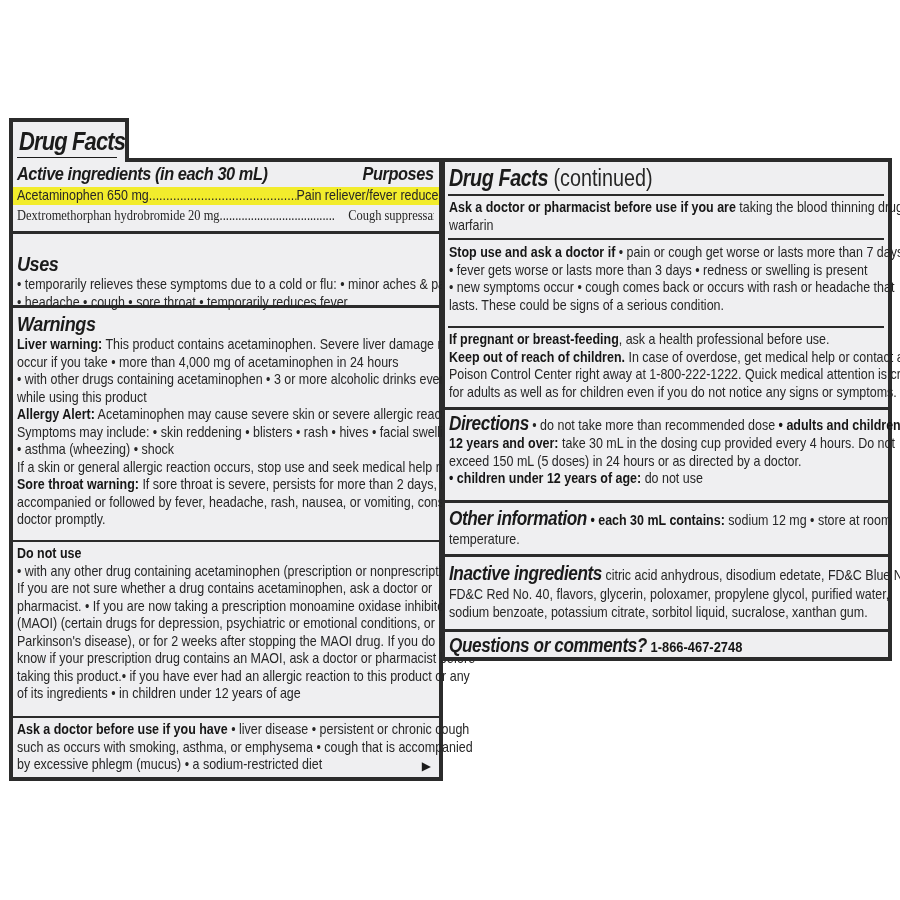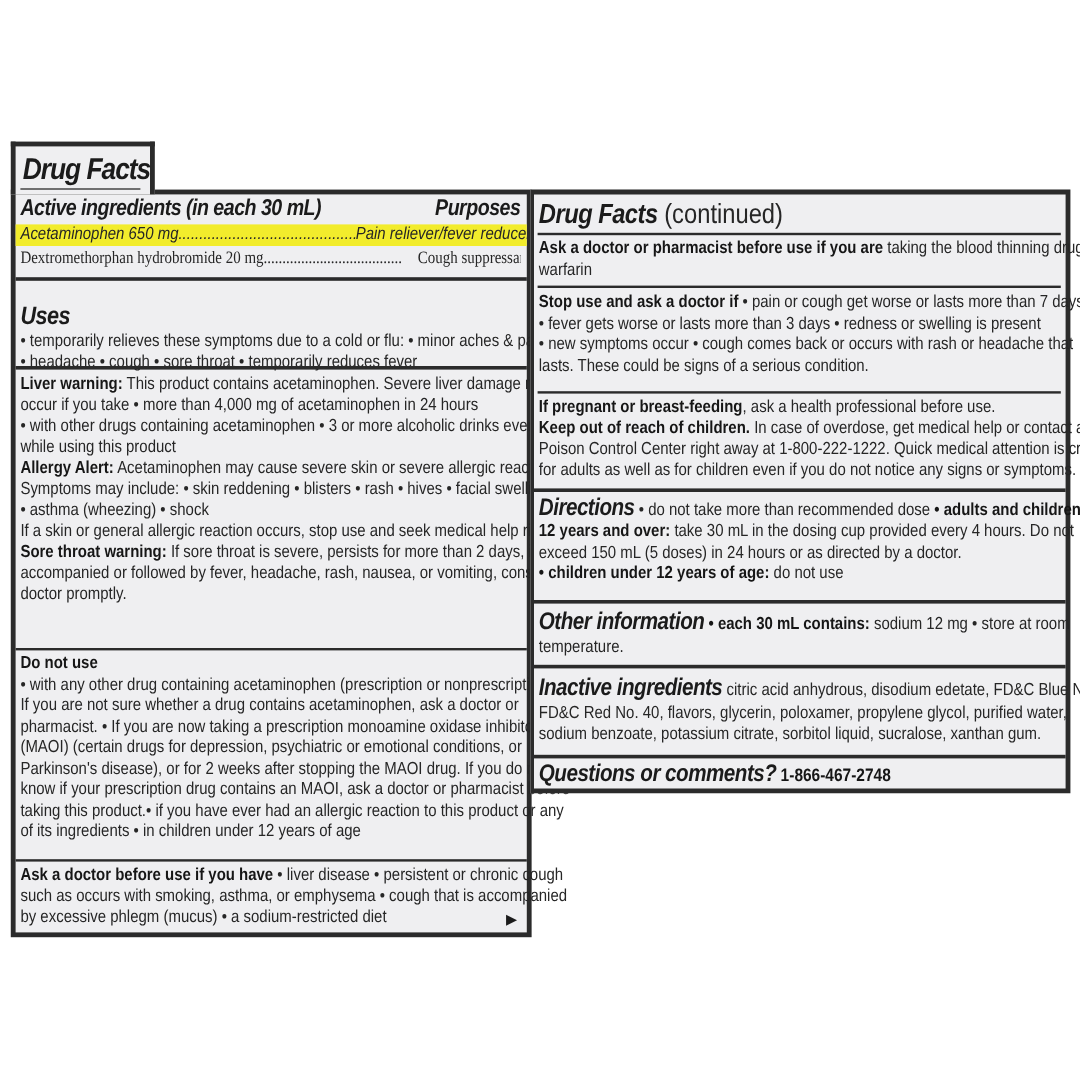--- a/index.html
+++ b/index.html
@@ -51,21 +51,21 @@
   <div class="tab-underline"></div>
 </div>
 
 <div id="left-panel" class="panel">
 
   <div class="sec" style="top:2px;">
     <div class="row-flex" style="height:22px;align-items:flex-end;">
       <span class="h-sec" style="font-size:19px;">Active ingredients (in each 30 mL)</span>
       <span class="h-sec" style="font-size:19px; transform-origin:right;">Purposes</span>
     </div>
-    <div class="hl" style="margin:1px -5px 0 -4px; padding:0 5px 0 4px; height:18px; overflow:hidden;font-style:italic;">
+    <div class="hl" style="margin:1px -5px 0 -4px; padding:0 5px 0 4px; height:18px; overflow:hidden;">
       <div class="line" style="width:495px; display:flex;">
         <span>Acetaminophen 650 mg</span>
         <span style="flex:1; overflow:hidden;">......................................................</span>
         <span>Pain reliever/fever reducer</span>
       </div>
     </div>
     <div style="height:20px; overflow:hidden; margin-top:2px;font-family:Liberation Serif, serif;">
       <div class="line" style="width:495px; display:flex;">
         <span>Dextromethorphan hydrobromide 20 mg</span>
         <span style="flex:1; overflow:hidden;">.....................................</span>
@@ -76,20 +76,21 @@
   <div class="sep-thick" style="top:69px;"></div>
 
   <div class="sec" style="top:74px;margin-top:16px;">
     <div><span class="h-sec">Uses</span></div>
     <div class="line">• temporarily relieves these symptoms due to a cold or flu: • minor aches &amp; pains</div>
     <div class="line">• headache • cough • sore throat • temporarily reduces fever</div>
   </div>
   <div class="sep-thick" style="top:143px;"></div>
 
   <div class="sec" style="top:150px;">
+    <div><span class="h-sec">Warnings</span></div>
     <div class="line">
       <span class="b">Liver warning:</span><span> This product contains acetaminophen. Severe liver damage may</span>
     </div>
     <div class="line">occur if you take • more than 4,000 mg of acetaminophen in 24 hours</div>
     <div class="line">• with other drugs containing acetaminophen • 3 or more alcoholic drinks every day</div>
     <div class="line">while using this product</div>
     <div class="line">
       <span class="b">Allergy Alert:</span><span> Acetaminophen may cause severe skin or severe allergic reactions.</span>
     </div>
     <div class="line">Symptoms may include: • skin reddening • blisters  • rash • hives • facial swelling</div>

